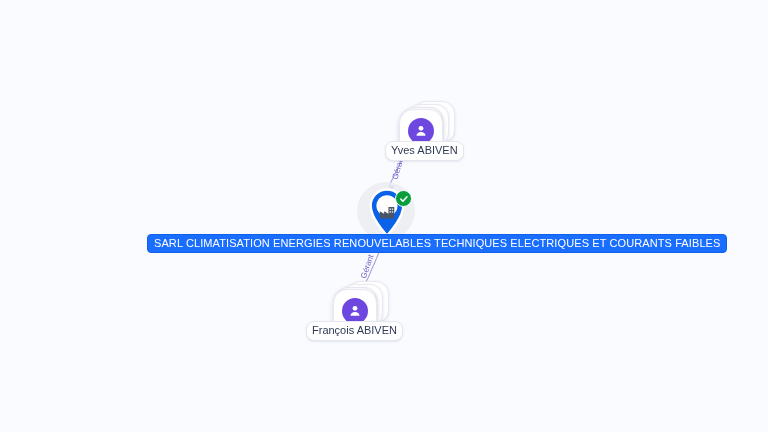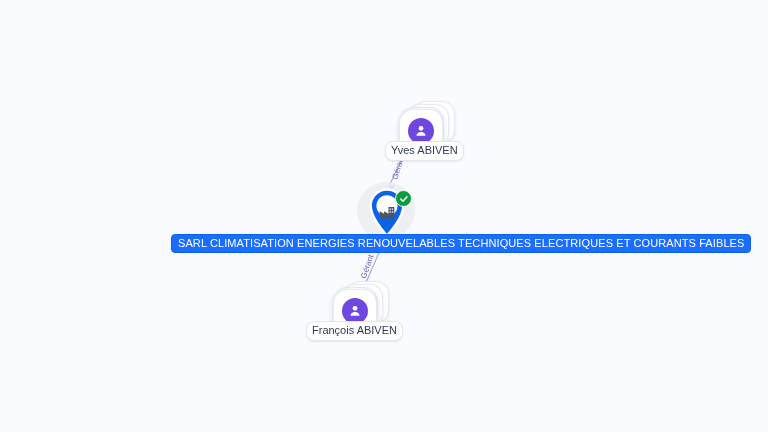--- a/index.html
+++ b/index.html
@@ -125,21 +125,20 @@
     top: 234px;
     background: #1a6eff;
     border: 1px solid #1060e8;
     border-radius: 4px;
     color: #ffffff;
     font-size: 11px;
     line-height: 14px;
     padding: 1px 6px 2px 6px;
     white-space: nowrap;
     letter-spacing: 0.1px;
-    margin-left: 24px;
   }
 
   
   .edge-label {
     position: absolute;
     color: #6b63c4;
     font-size: 8px;
     line-height: 9px;
     white-space: nowrap;
     transform-origin: center center;

